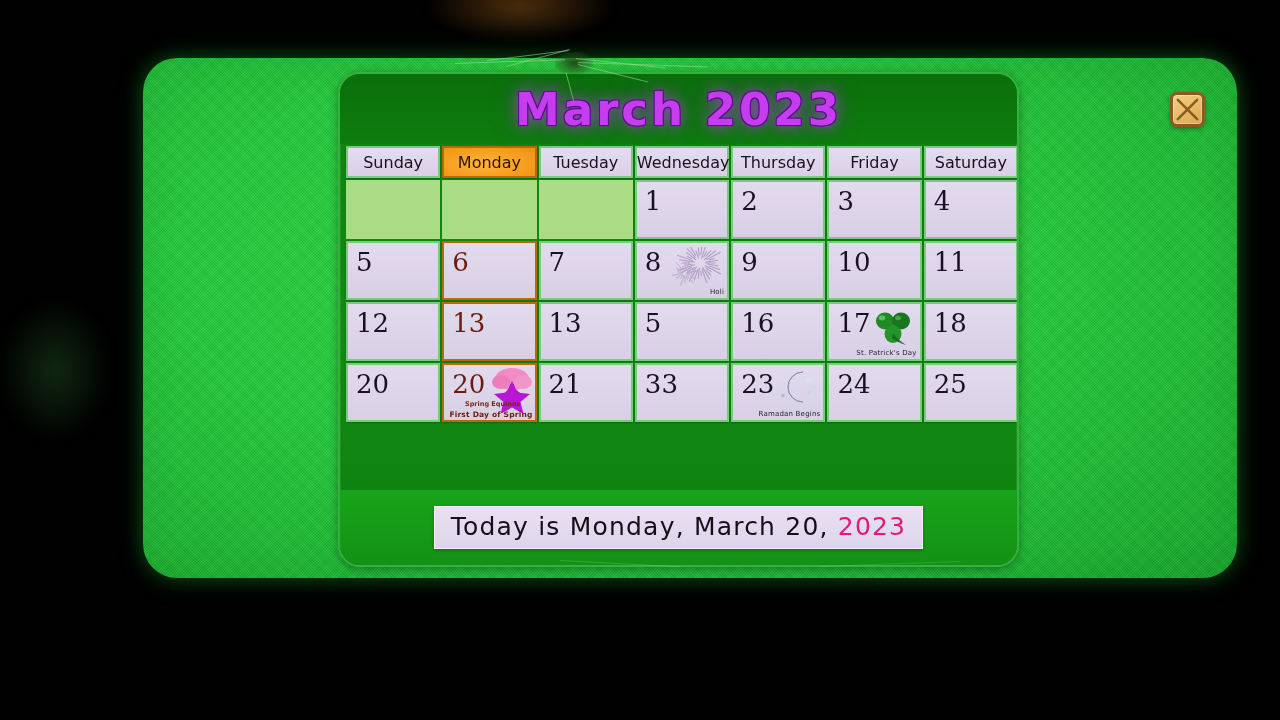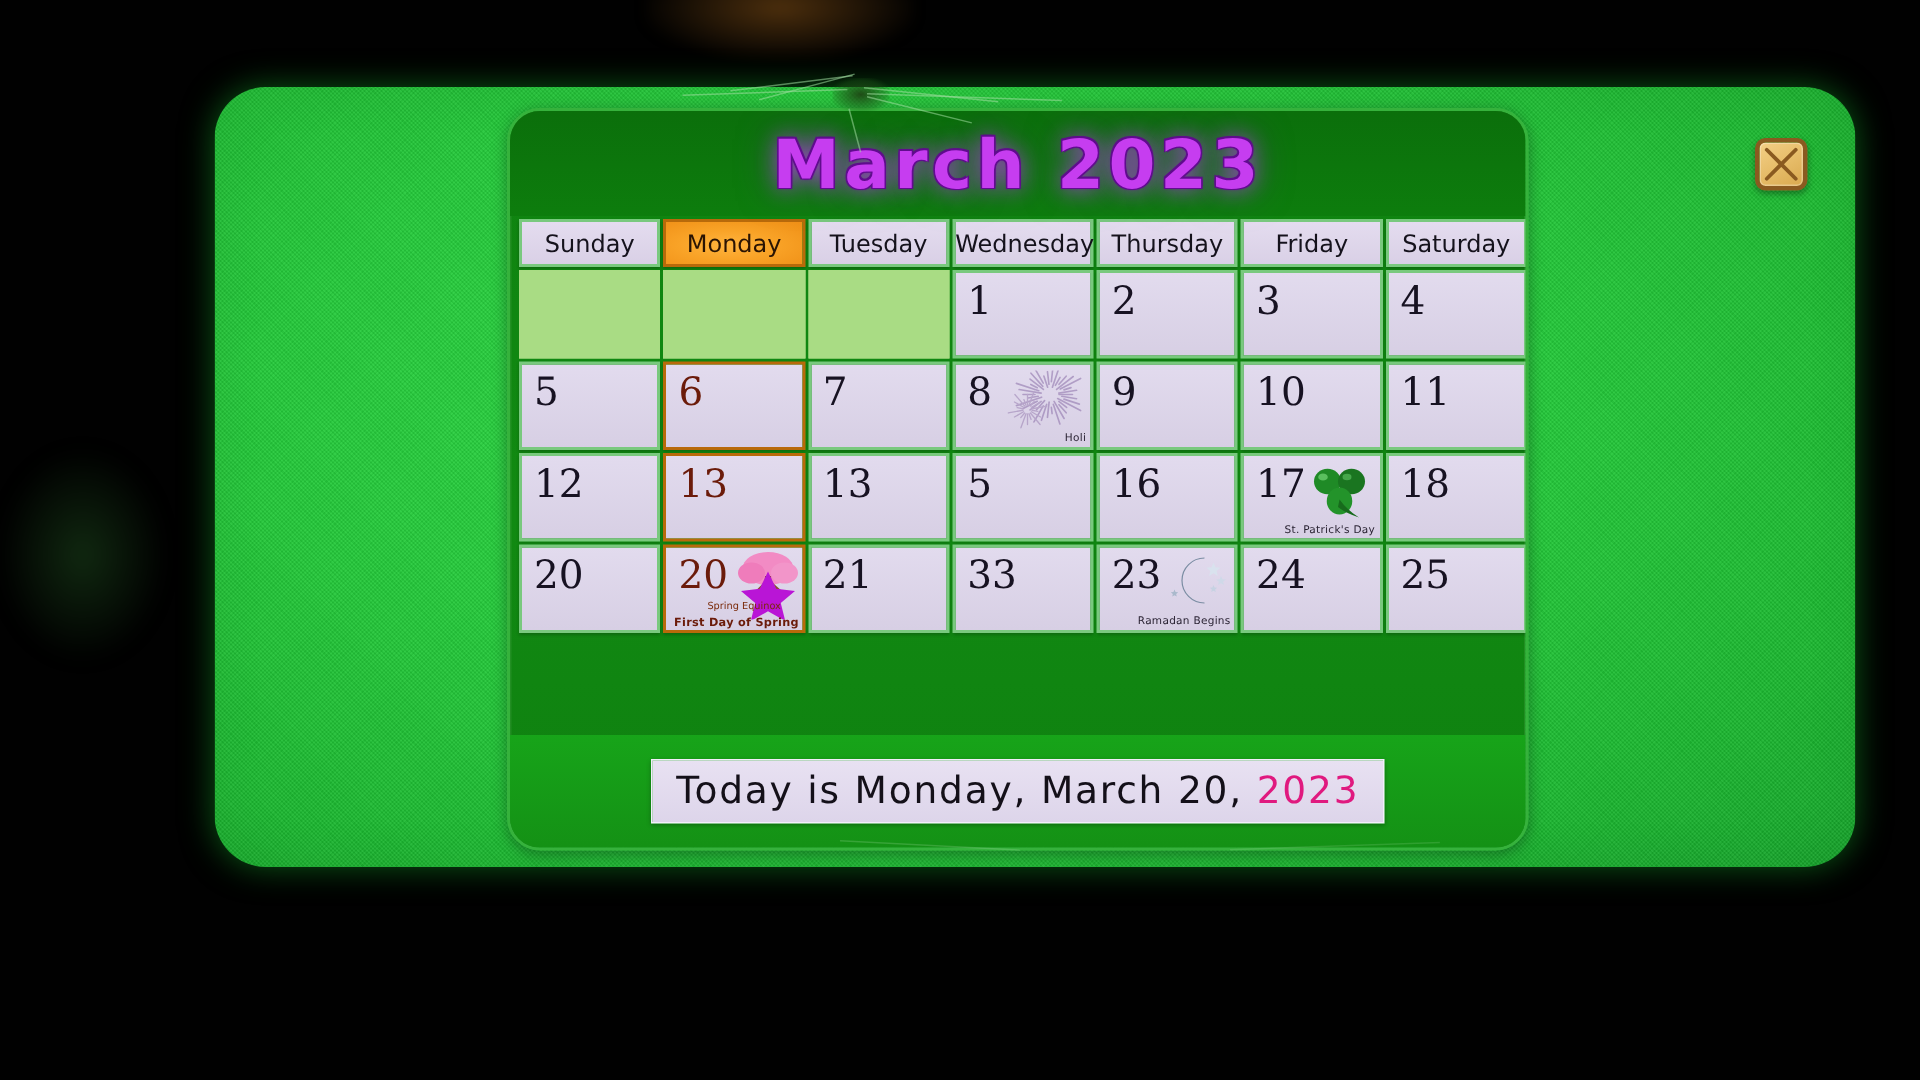--- a/index.html
+++ b/index.html
@@ -149,21 +149,21 @@
     font-weight: 700;
     font-size: 7.5px;
     right: 2px; bottom: 1px;
   }
   .holiday-sub {
     position: absolute;
     right: 14px; bottom: 12px;
     font-family: "DejaVu Sans", sans-serif;
     font-size: 6.5px;
     color: #7a2a0a;
-    font-weight: 400;
+    font-weight: 700;
     white-space: nowrap;
     margin-left: 28px;
   }
   .holiday-icon {
     position: absolute;
     pointer-events: none;
   }
 
   
   #footer {

